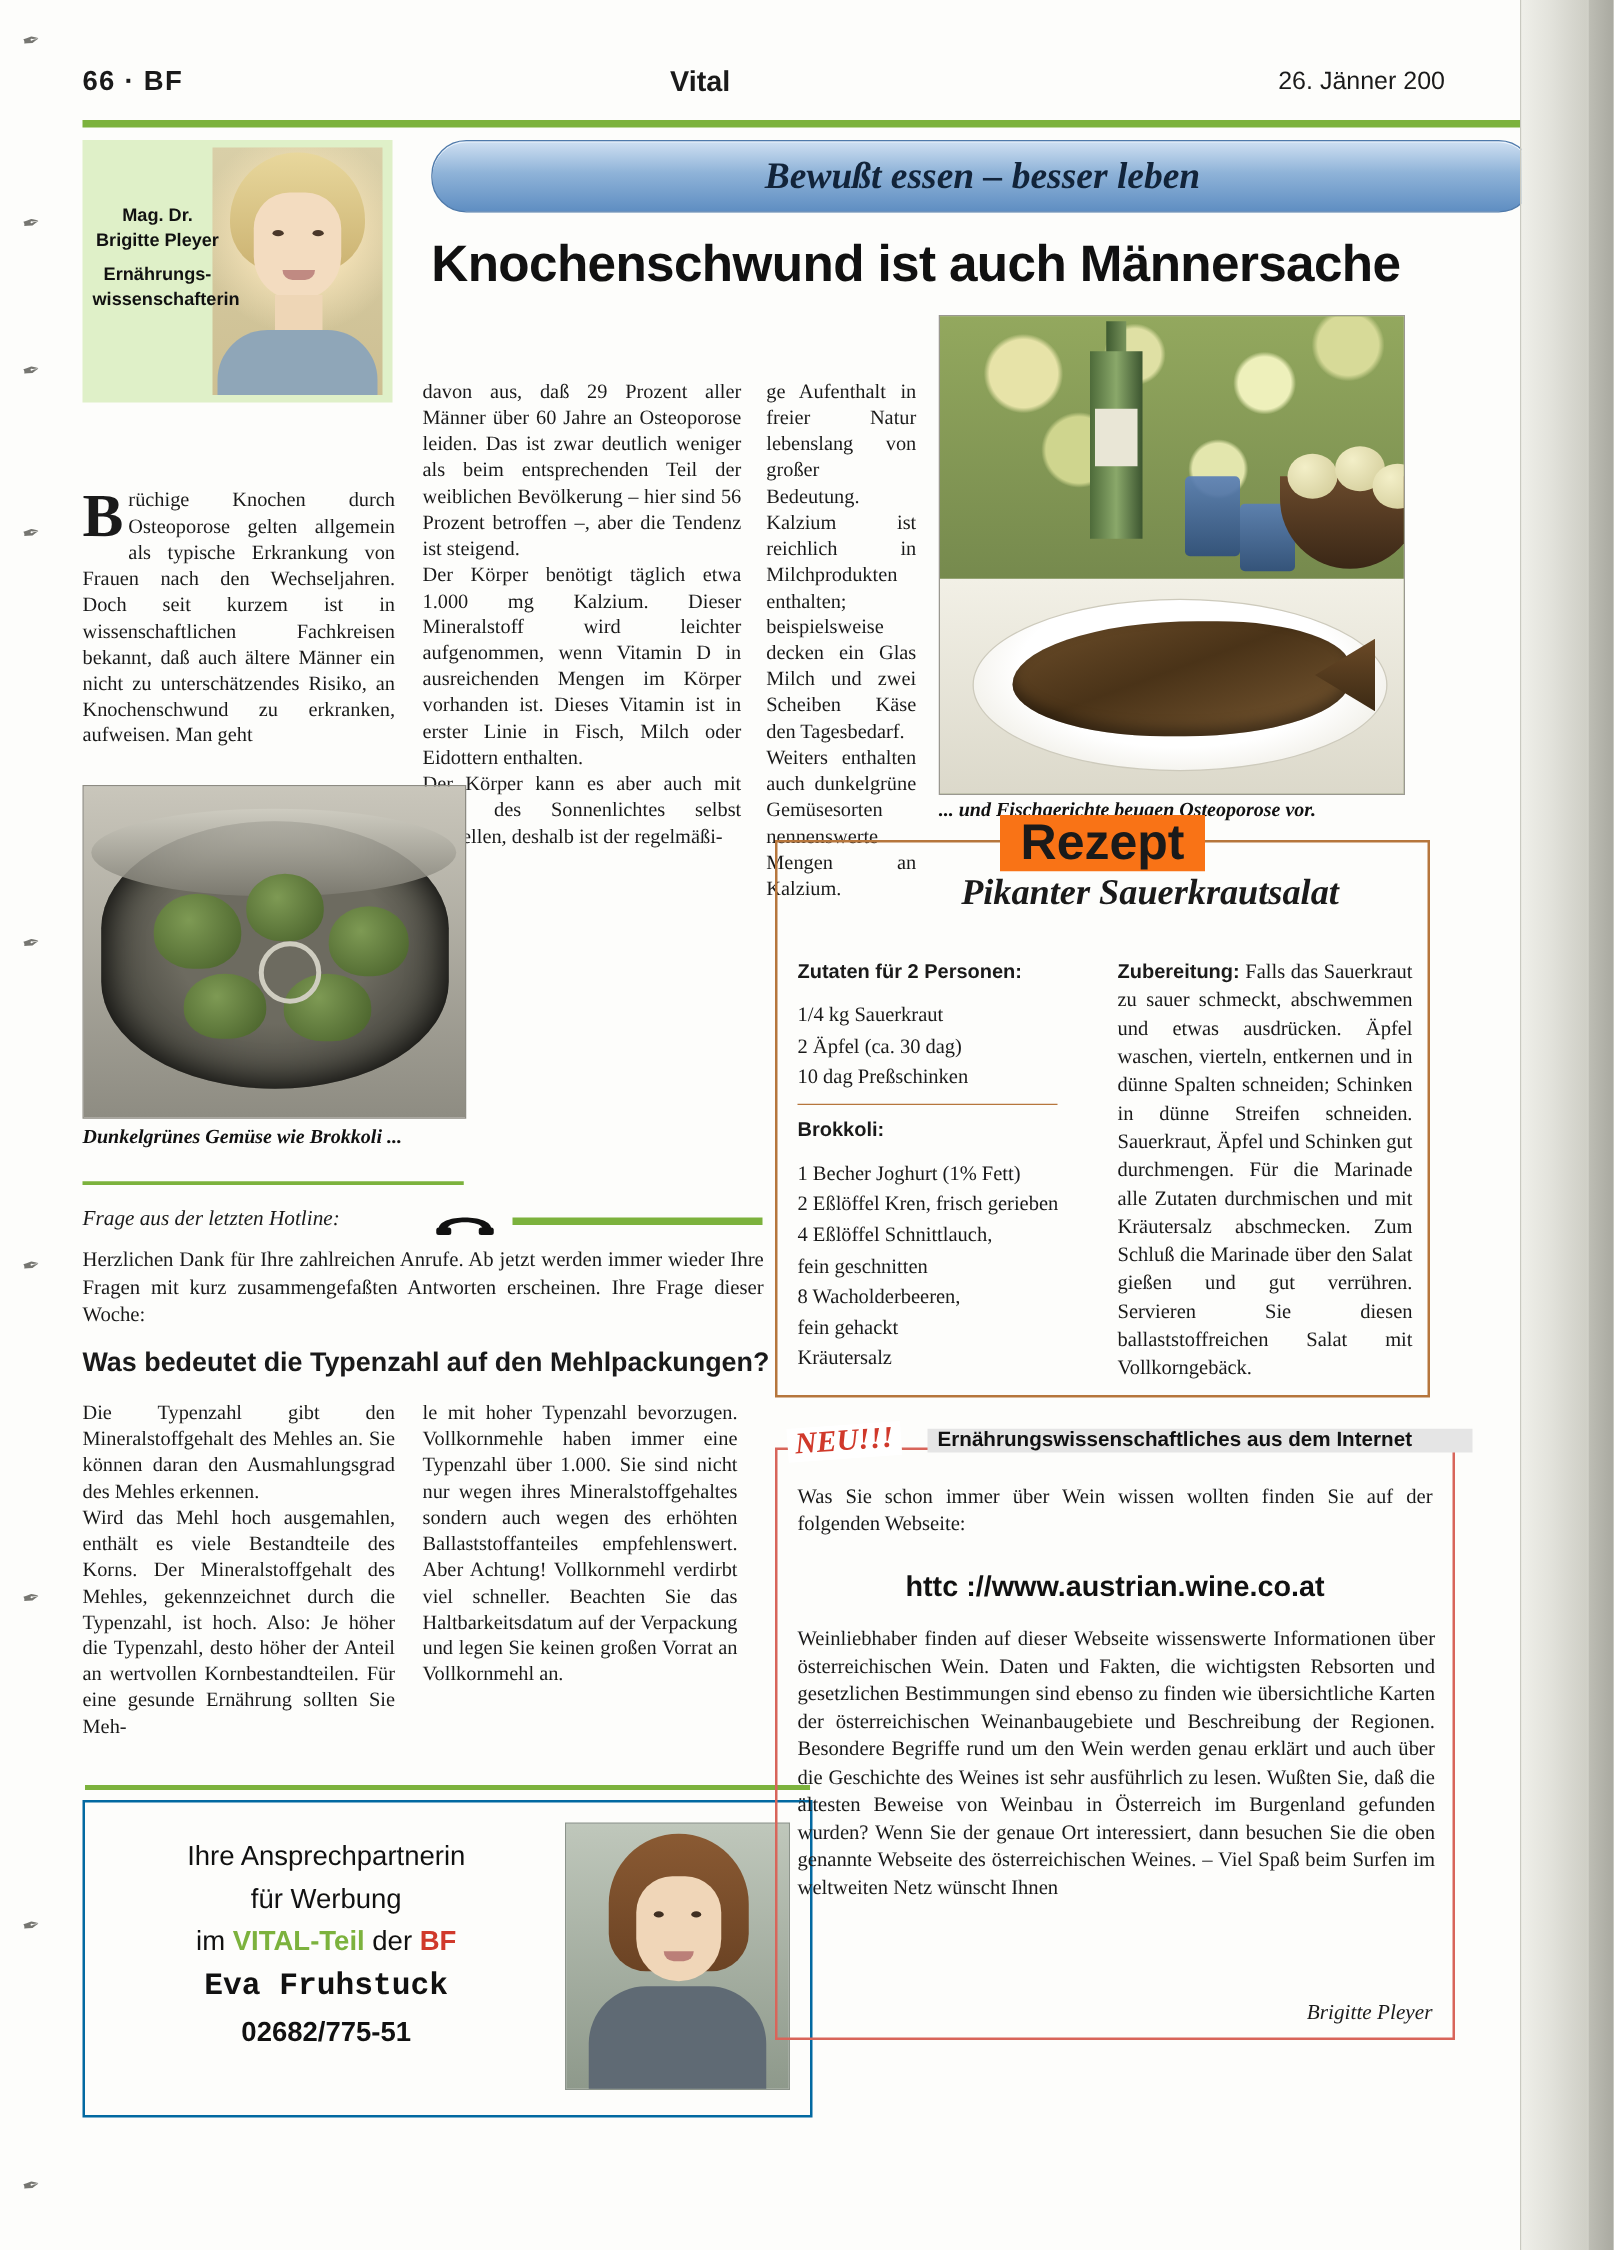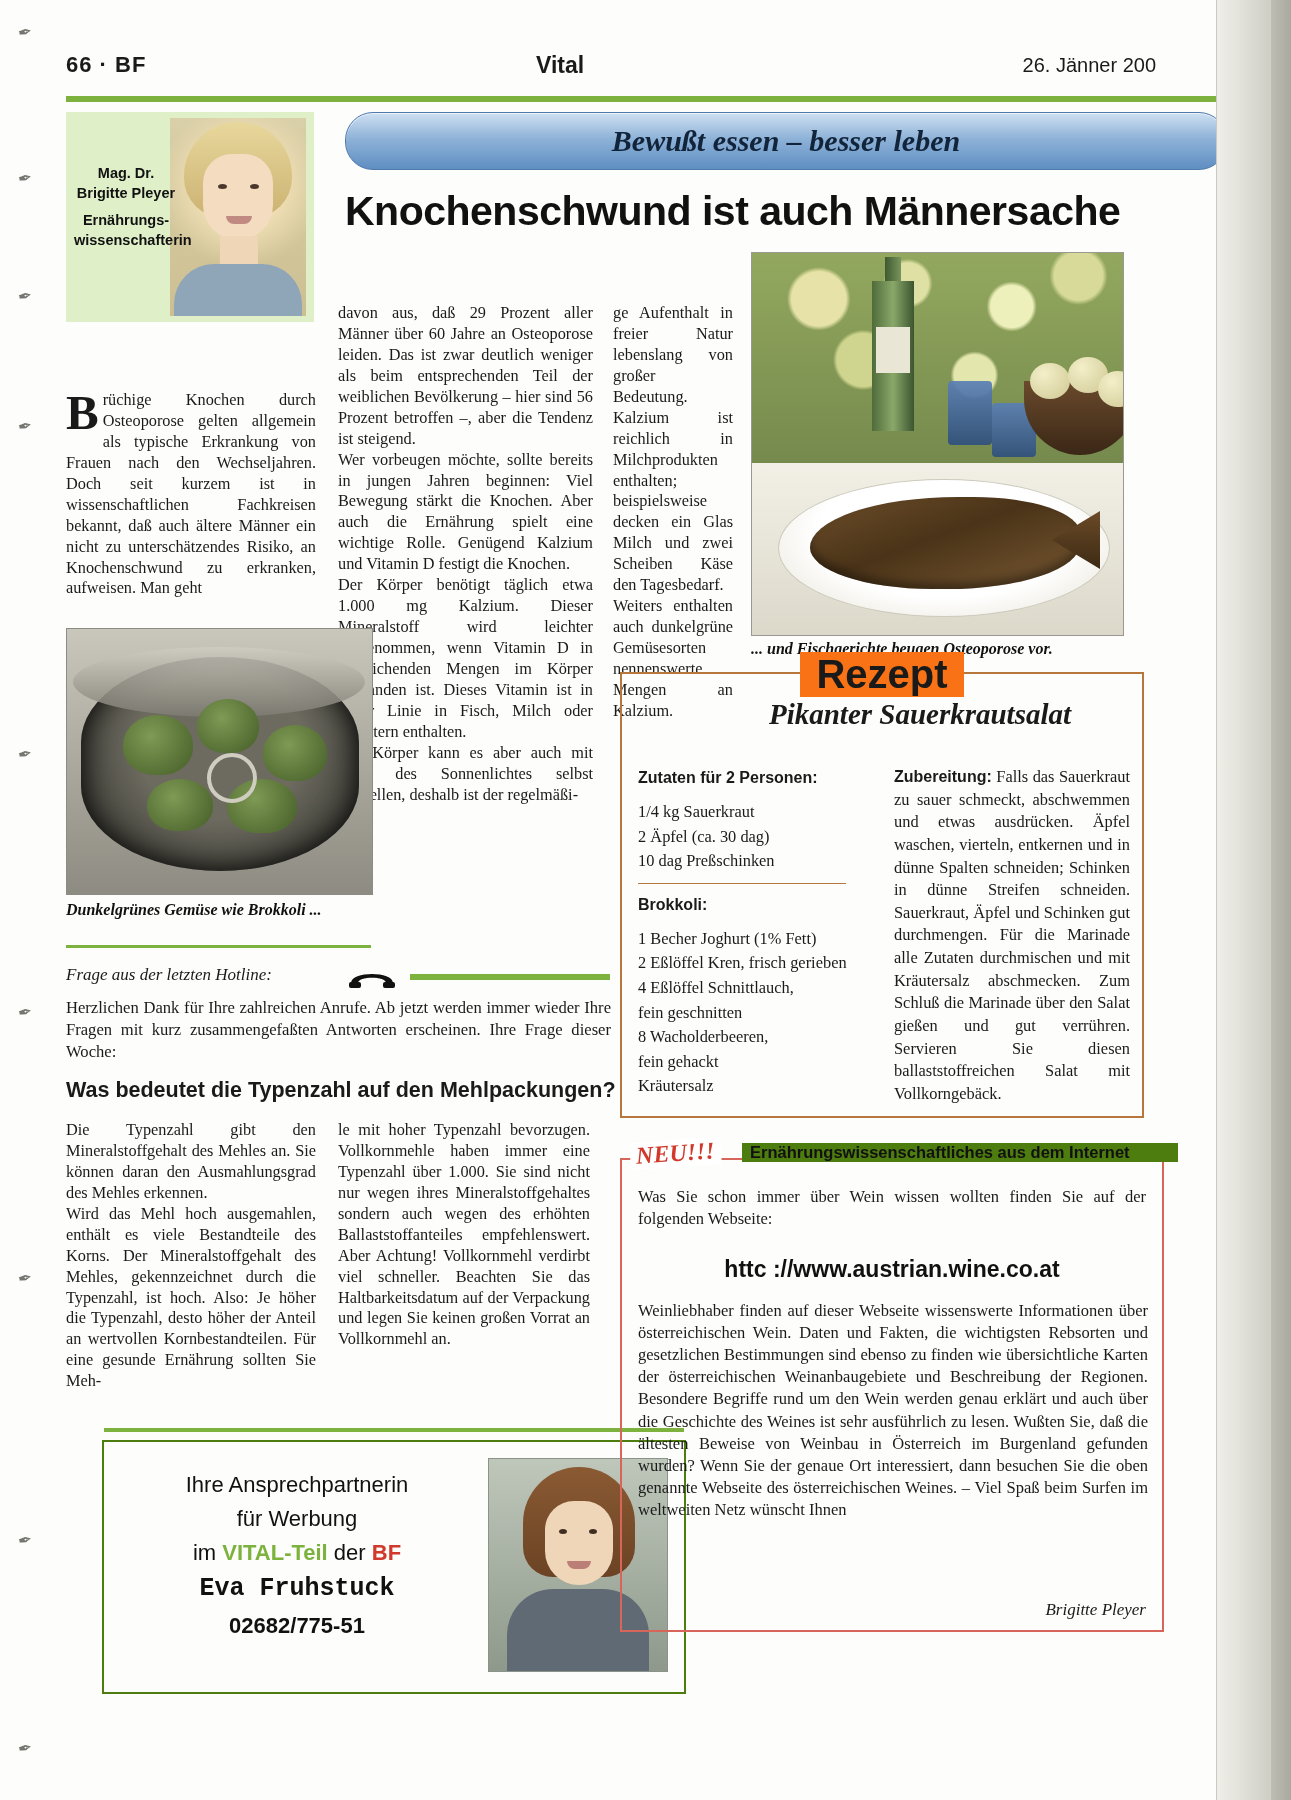--- a/index.html
+++ b/index.html
@@ -228,22 +228,21 @@
   .q-head {
     position:absolute; left:66px; top:1078px; width:560px;
     font-family:"Liberation Sans", sans-serif; font-weight:bold; font-size:21.5px;
   }
   .colA { left:66px; top:1120px; width:250px; position:absolute; font-size:16.3px; line-height:1.285; text-align:justify; }
   .colB { left:338px; top:1120px; width:252px; position:absolute; font-size:16.3px; line-height:1.285; text-align:justify; }
 
   
   .ad {
     position:absolute; left:66px; top:1440px; width:580px; height:250px;
-    border:2px solid #4d7c0f;
-    margin-left:36px;
+    border:2px solid #0369a1;
   }
   .ad .rule-top { position:absolute; left:0; top:-14px; width:580px; height:4px; background:#7cb23d; }
   .ad .txt { position:absolute; left:28px; top:26px; width:330px; text-align:center;
     font-family:"Liberation Sans", sans-serif; font-size:22px; line-height:1.55; color:#111; }
   .ad .vital { color:#7cb23d; font-weight:bold; }
   .ad .bf { color:#d0392b; font-weight:bold; }
   .ad .name { font-weight:bold; font-size:25px;font-family:Liberation Mono, monospace; }
   .ad .tel { font-weight:bold; font-size:22px; }
   .ad .photo2 {
     position:absolute; right:16px; top:16px; width:178px; height:212px;
@@ -286,21 +285,21 @@
   }
   .net .neu {
     position:absolute; left:8px; top:-20px;
     font-family:"Liberation Serif", serif; font-weight:bold; font-style:italic;
     font-size:24px; color:#d0392b; background:#fff; padding:0 6px;
     transform:rotate(-4deg);
   }
   .net .nhead {
     position:absolute; left:120px; top:-17px; width:420px;
     font-family:"Liberation Sans", sans-serif; font-weight:bold; font-size:16.5px;
-    background:#4d7c0f; padding:0 8px; color:#111;
+    background:#e5e5e5; padding:0 8px; color:#111;
   }
   .net .ntxt { position:absolute; left:16px; top:26px; width:508px; font-size:16.5px; line-height:1.33; text-align:justify; }
   .net .url {
     position:absolute; left:16px; top:96px; width:508px; text-align:center;
     font-family:"Liberation Sans", sans-serif; font-weight:bold; font-size:23px; color:#111;
   }
   .net .ntxt2 { position:absolute; left:16px; top:140px; width:510px; font-size:16.5px; line-height:1.34; text-align:justify; }
   .net .sign {
     position:absolute; right:16px; bottom:10px;
     font-style:italic; font-size:17px;
@@ -353,21 +352,20 @@
   </div>
   <div class="headline">Knochenschwund ist auch Männersache</div>
 
   <div class="col col1">
     <span class="dropcap">B</span>
     <span>rüchige Knochen durch Osteoporose gelten allgemein als typische Erkrankung von Frauen nach den Wechseljahren. Doch seit kurzem ist in wissenschaftlichen Fachkreisen bekannt, daß auch ältere Männer ein nicht zu unterschätzendes Risiko, an Knochenschwund zu erkranken, aufweisen. Man geht</span>
   </div>
 
   <div class="col col2">
     <p>davon aus, daß 29 Prozent aller Männer über 60 Jahre an Osteoporose leiden. Das ist zwar deutlich weniger als beim entsprechenden Teil der weiblichen Bevölkerung – hier sind 56 Prozent betroffen –, aber die Tendenz ist steigend.</p>
-    <p>Wer vorbeugen möchte, sollte bereits in jungen Jahren beginnen: Viel Bewegung stärkt die Knochen. Aber auch die Ernährung spielt eine wichtige Rolle. Genügend Kalzium und Vitamin D festigt die Knochen.</p>
     <p>Der Körper benötigt täglich etwa 1.000 mg Kalzium. Dieser Mineralstoff wird leichter aufgenommen, wenn Vitamin D in ausreichenden Mengen im Körper vorhanden ist. Dieses Vitamin ist in erster Linie in Fisch, Milch oder Eidottern enthalten.</p>
     <p>Der Körper kann es aber auch mit Hilfe des Sonnenlichtes selbst herstellen, deshalb ist der regelmäßi-</p>
   </div>
 
   <div class="col col3">
     <p>ge Aufenthalt in freier Natur lebenslang von großer Bedeutung. Kalzium ist reichlich in Milchprodukten enthalten; beispielsweise decken ein Glas Milch und zwei Scheiben Käse den Tagesbedarf.</p>
     <p>Weiters enthalten auch dunkelgrüne Gemüsesorten nennenswerte Mengen an Kalzium.</p>
   </div>
 
   <div class="photo-broc">

